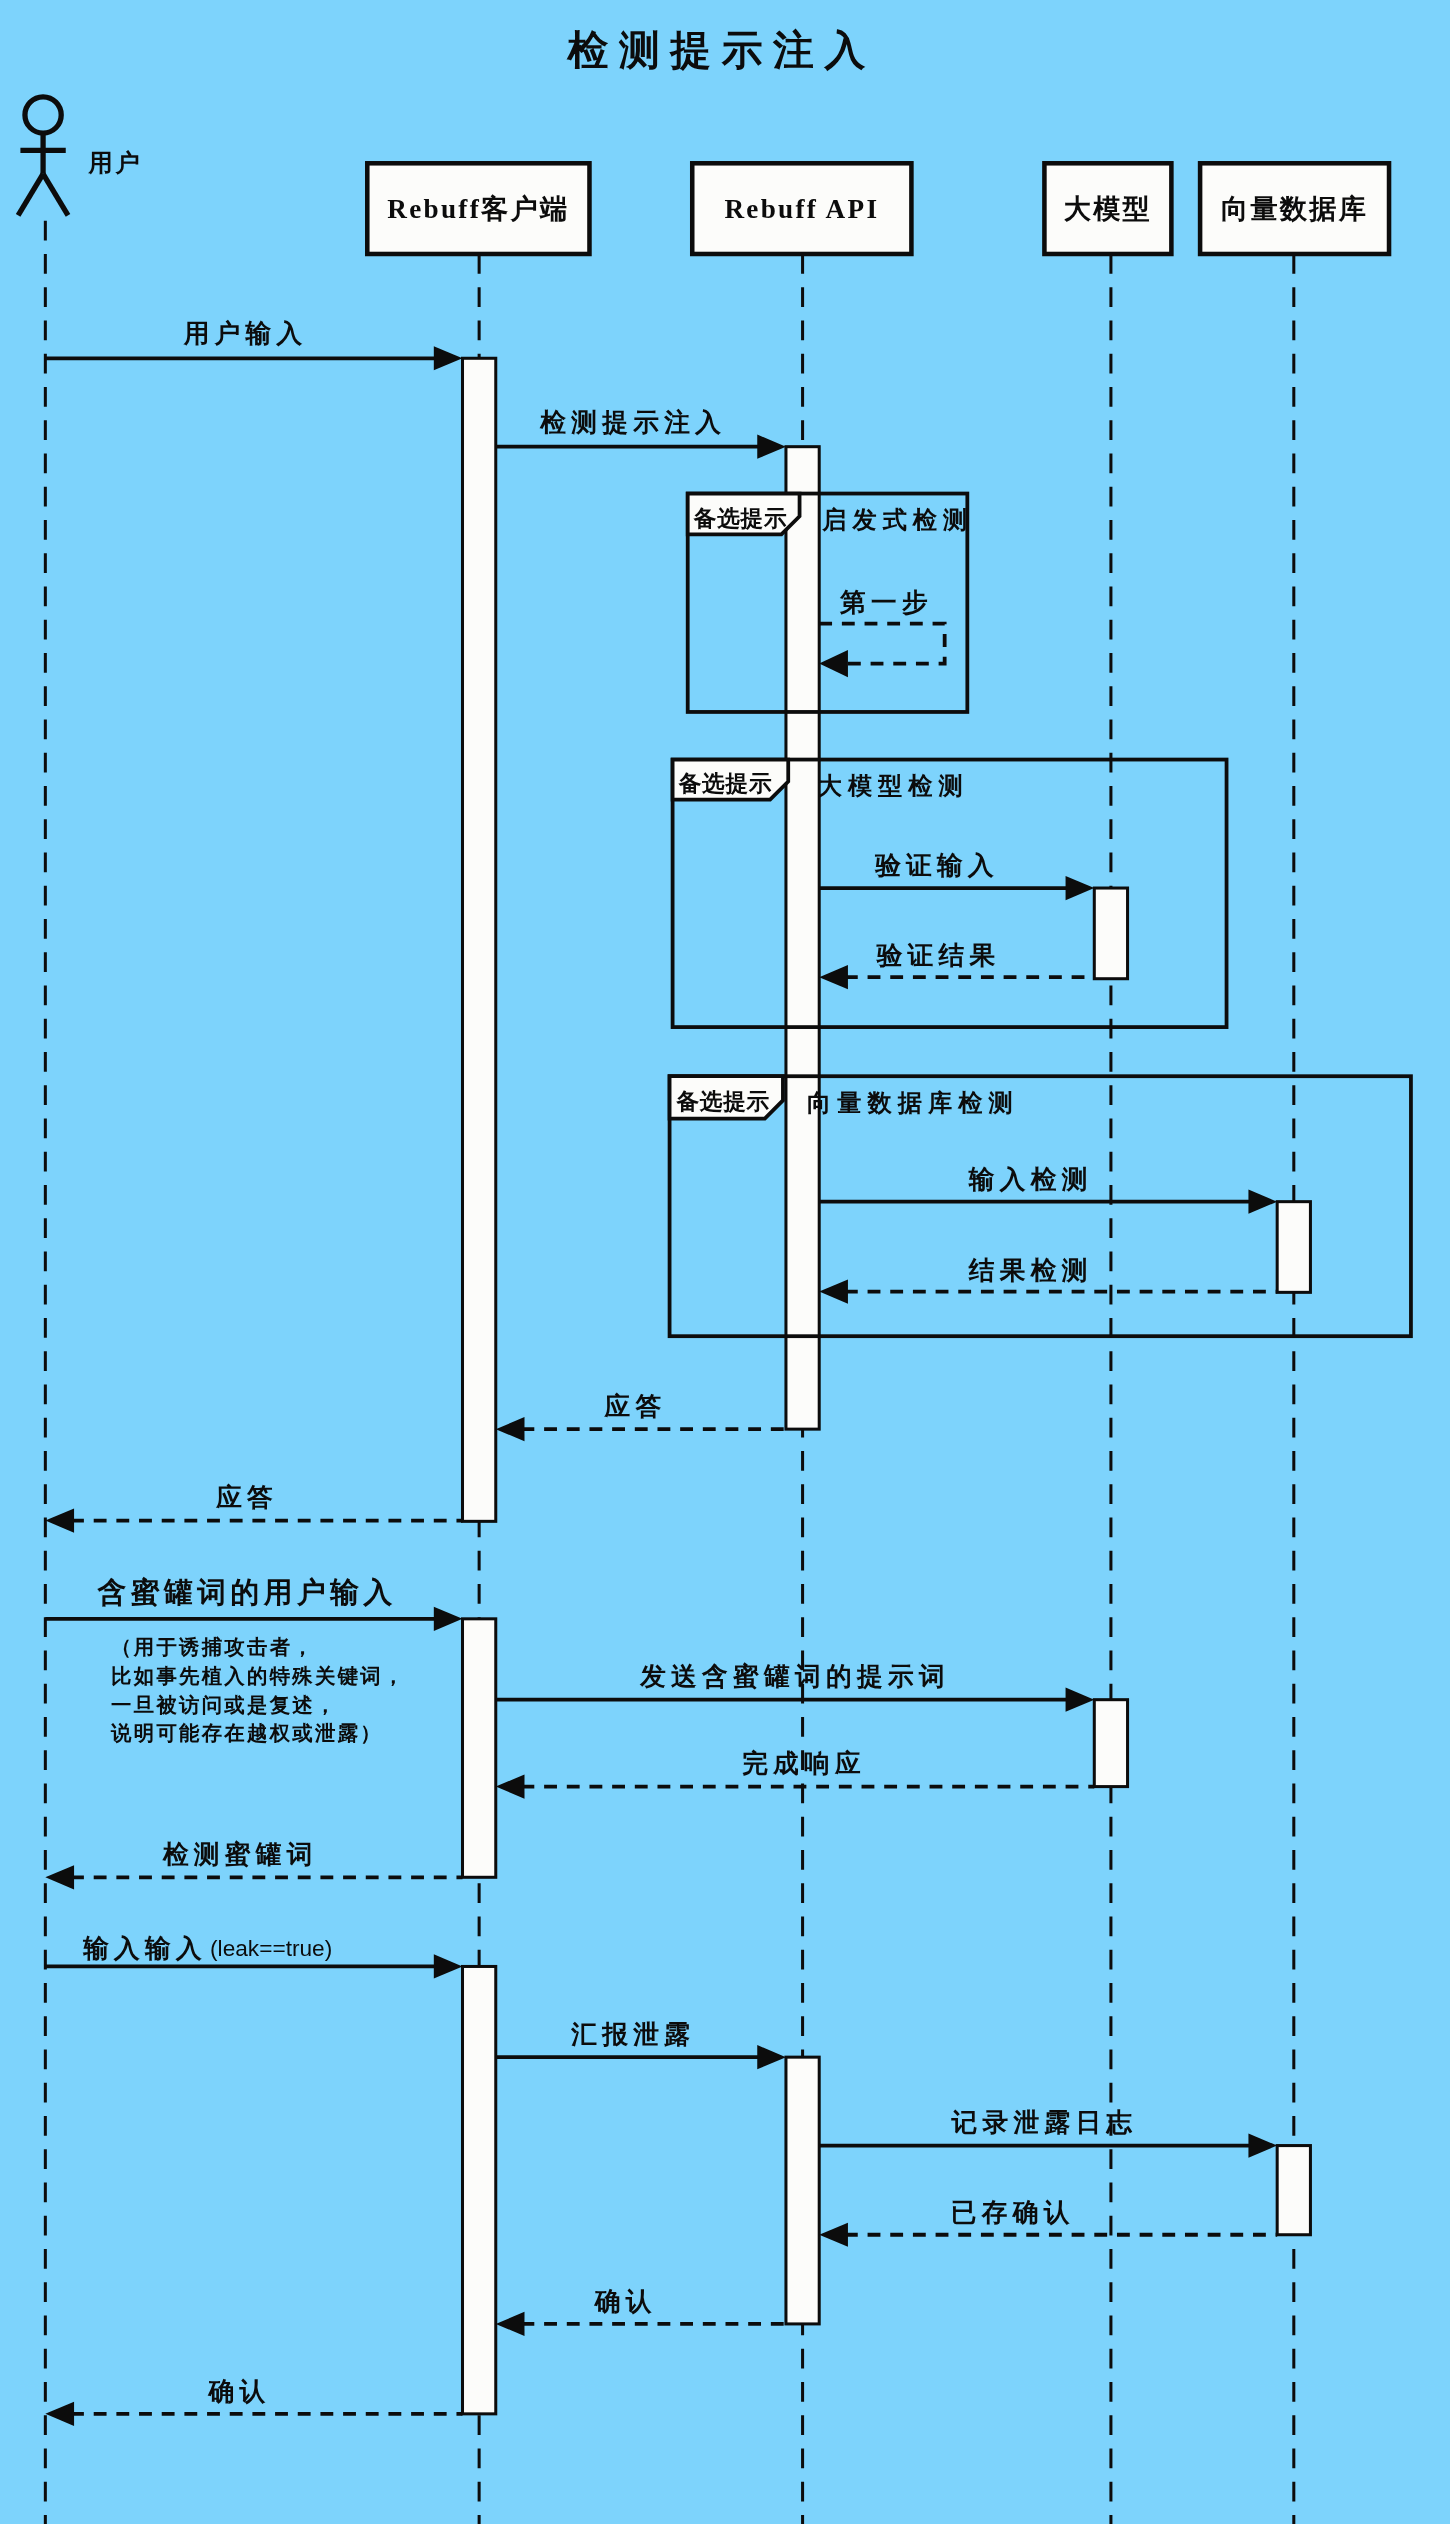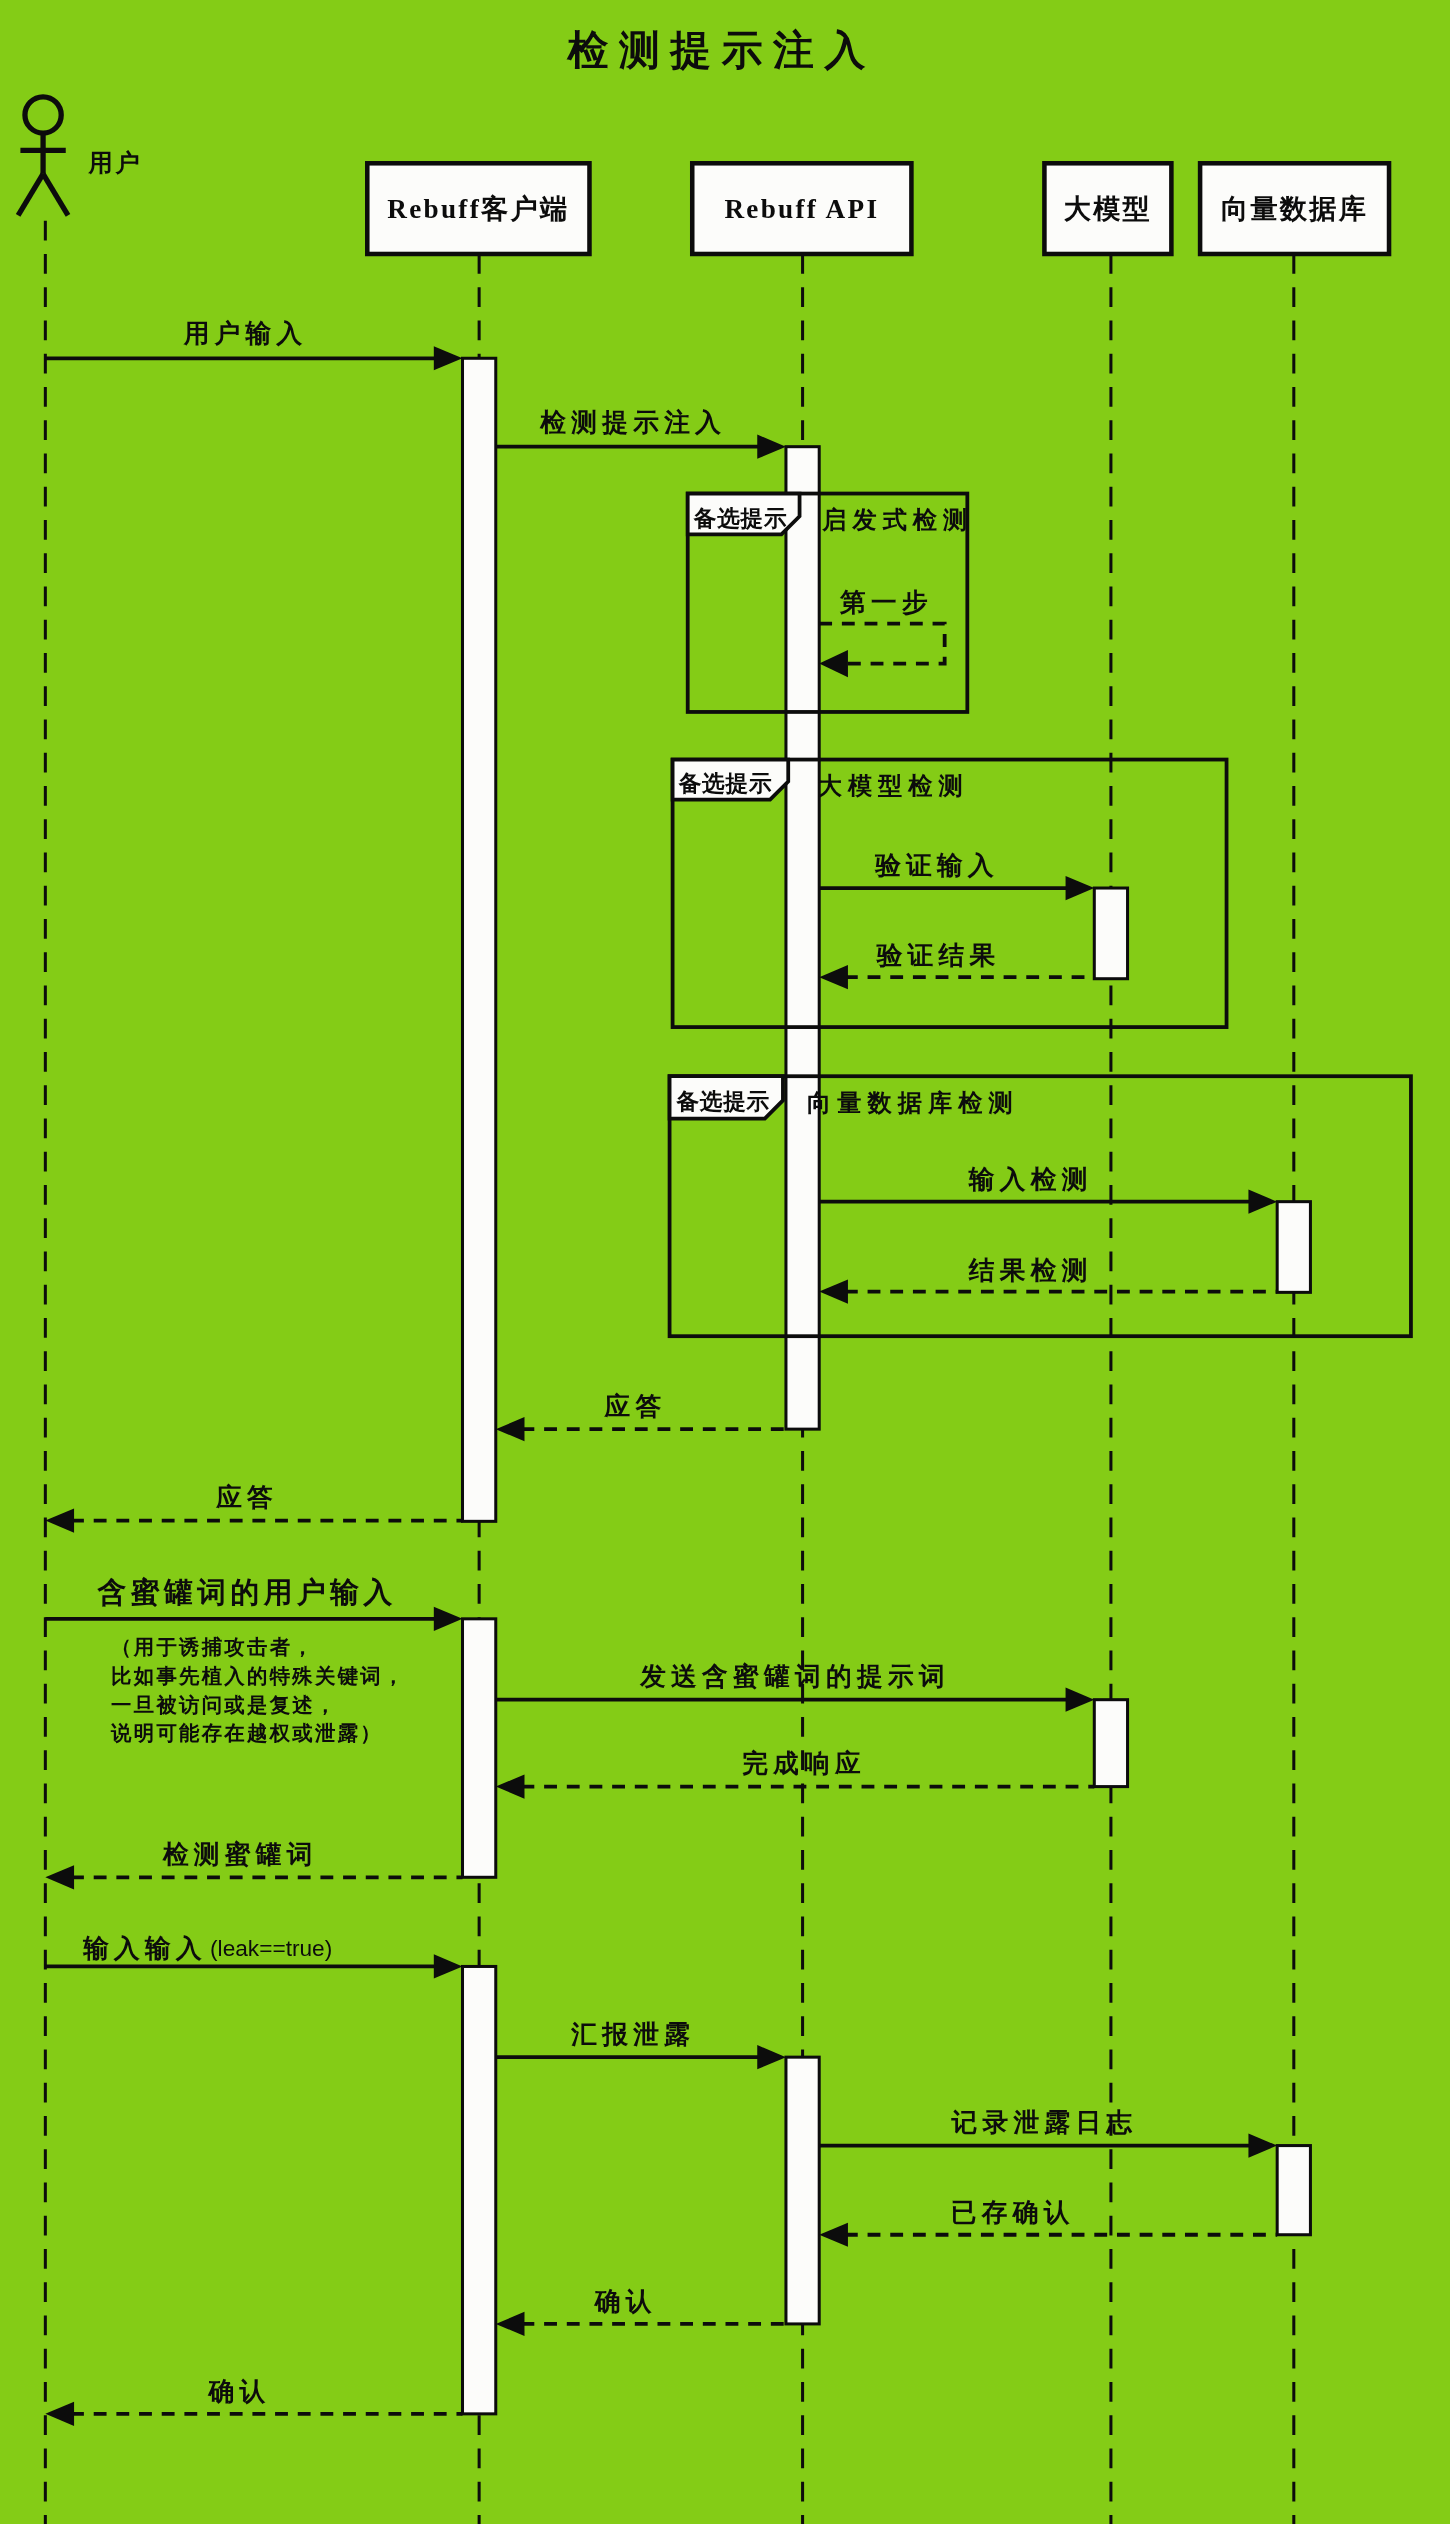--- a/index.html
+++ b/index.html
@@ -5,21 +5,21 @@
   html, body { margin: 0; padding: 0; }
   body {
     background: #e8e8e8;
     font-family: "Liberation Serif", "DejaVu Serif", serif;
   }
   #canvas {
     position: relative;
     width: 1451px;
     height: 2525px;
     margin: 0 auto;
-    background: #84cc16;
+    background: #7dd3fc;
     overflow: hidden;
   }
   #diagram-svg { position: absolute; left: 0; top: 0; }
 
   
   .stroke      { stroke: #0c0c0c; fill: none; }
   .fill-black  { fill: #0c0c0c; stroke: none; }
   .lifeline    { stroke: #0c0c0c; stroke-width: 4; stroke-dasharray: 26 18; fill: none; }
   .solid-line  { stroke: #0c0c0c; stroke-width: 5; fill: none; }
   .dashed-line { stroke: #0c0c0c; stroke-width: 5; stroke-dasharray: 17 13; fill: none; }

